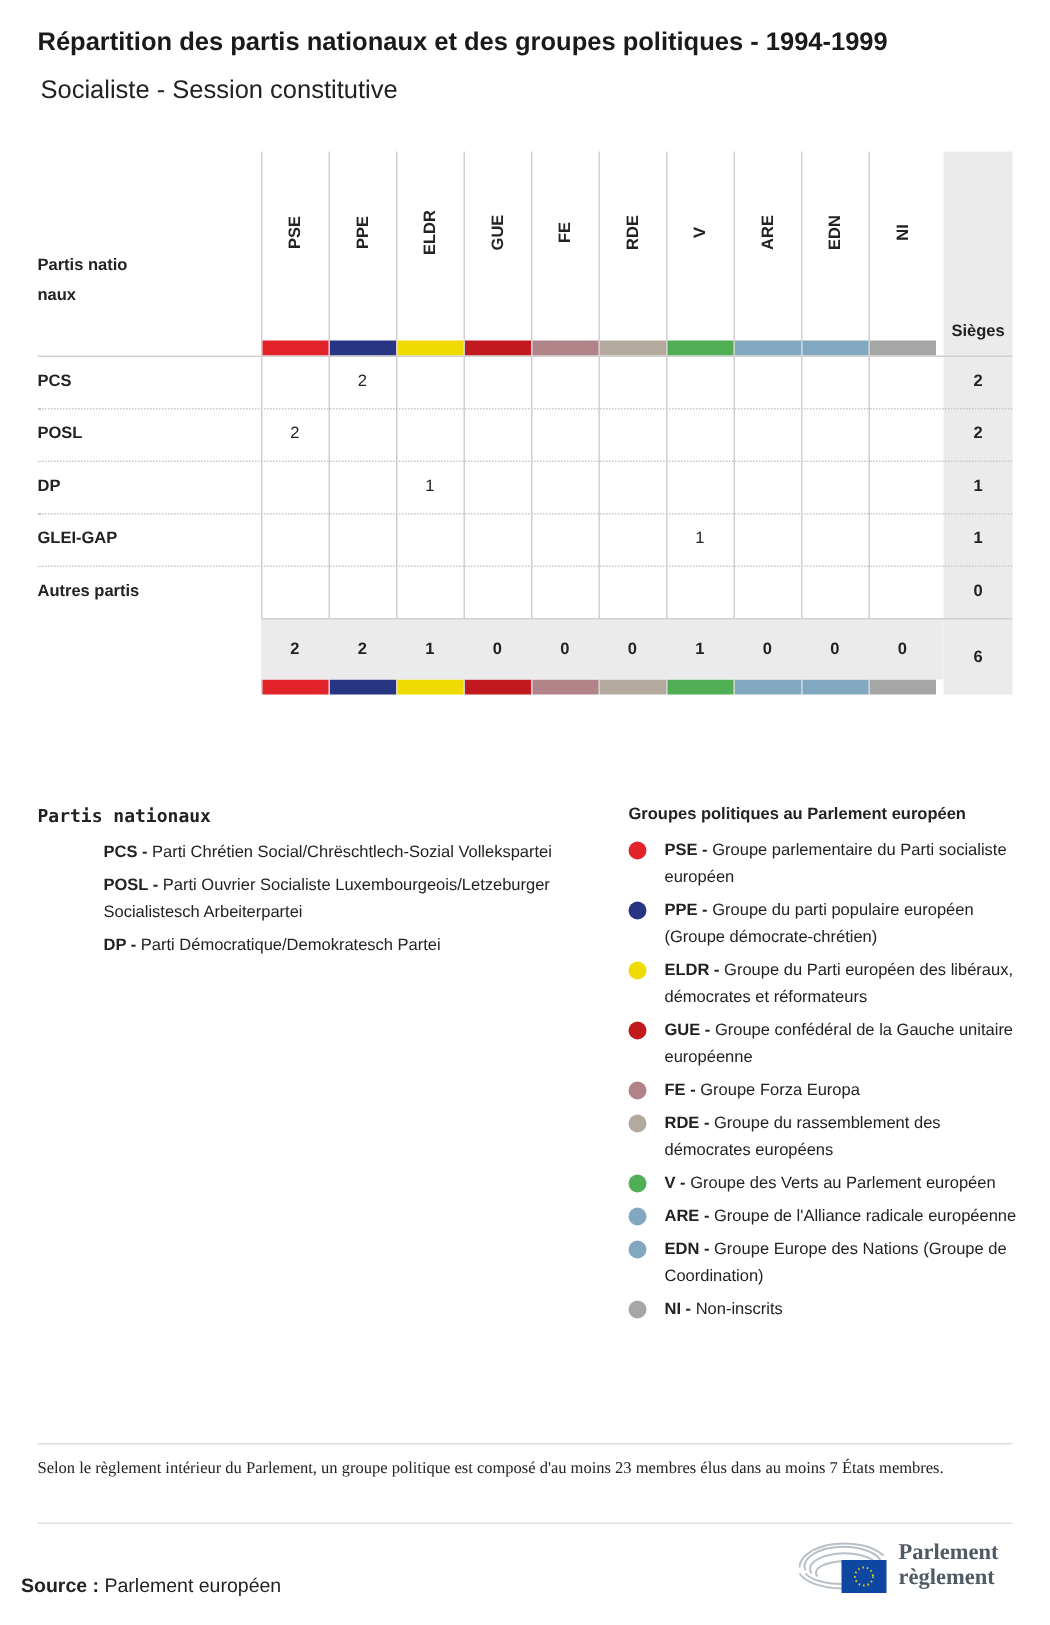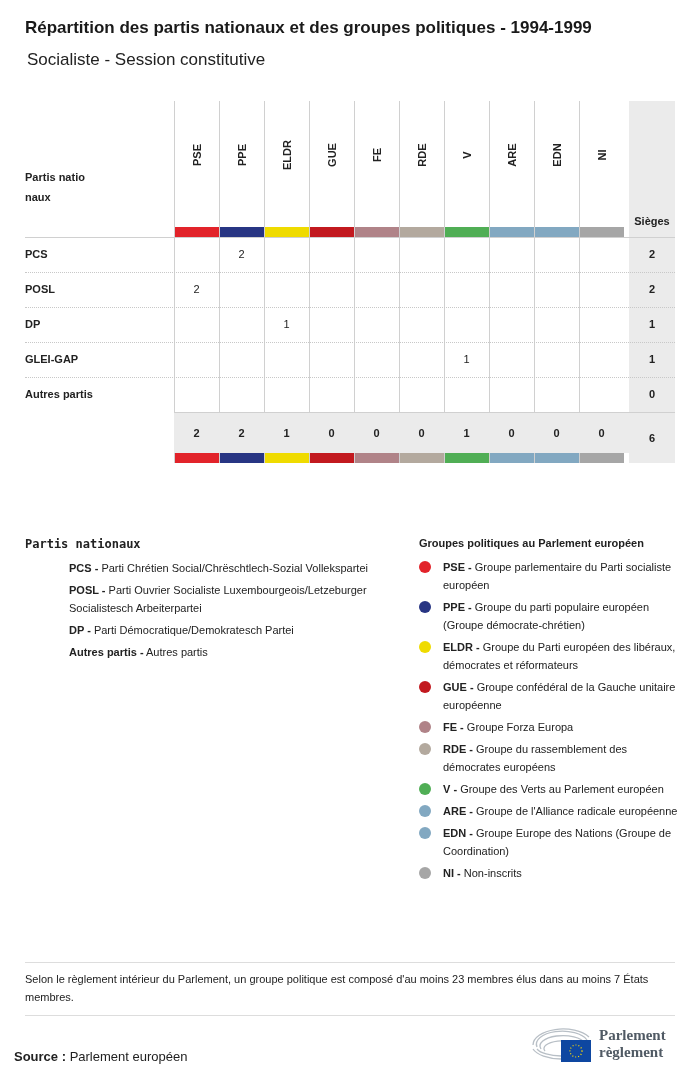--- a/index.html
+++ b/index.html
@@ -28,21 +28,21 @@
   .legend-left h3 { font-family: "DejaVu Sans Mono", monospace; font-size: 12px; font-weight: bold; margin-bottom: 8px; }
   .lp { font-size: 11px; line-height: 18px; margin-bottom: 4px; padding-left: 44px; }
   .lp b { font-weight: bold; }
 
   .legend-right { position: absolute; left: 419px; top: 537px; width: 260px; }
   .legend-right h3 { font-size: 11px; font-weight: bold; margin-bottom: 9px; }
   .lg { position: relative; padding-left: 24px; font-size: 11px; line-height: 18px; margin-bottom: 4px; }
   .dot { position: absolute; left: 0; top: 3px; width: 12px; height: 12px; border-radius: 50%; }
 
   .note-line1 { position: absolute; left: 25px; top: 962px; width: 650px; border-top: 1px solid #ddd; }
-  .note { position: absolute; left: 25px; top: 970px; width: 650px; font-size: 11px; line-height: 18px; }
+  .note { position: absolute; left: 25px; top: 970px; width: 650px; font-size: 11px; line-height: 18px; font-family: Liberation Serif, serif; }
   .note-line2 { position: absolute; left: 25px; top: 1015px; width: 650px; border-top: 1px solid #ddd; }
   .source { position: absolute; left: 14px; top: 1049px; font-size: 13px; }
   .source b { font-weight: bold; }
   .logo { position: absolute; left: 529px; top: 1025px; width: 150px; height: 40px; font-family: Liberation Serif, serif; }
   .logo-text { position: absolute; left: 70px; top: 2px; font-size: 15px; font-weight: bold; color: #505a64; line-height: 17px; }
 </style>
 </head>
 <body>
 
 <div class="title">Répartition des partis nationaux et des groupes politiques - 1994-1999</div>
@@ -186,21 +186,20 @@
       <div class="cell" style="left: 554px;"></div>
       <div class="seat">0</div>
     </div>
   </div>
 
 <div class="legend-left" id="legL">
   <h3>Partis nationaux</h3>
 <div class="lp"><b>PCS -</b> <span>Parti Chrétien Social/Chrëschtlech-Sozial Vollekspartei</span></div>
     <div class="lp"><b>POSL -</b> <span>Parti Ouvrier Socialiste Luxembourgeois/Letzeburger Socialistesch Arbeiterpartei</span></div>
     <div class="lp"><b>DP -</b> <span>Parti Démocratique/Demokratesch Partei</span></div>
-    <div class="lp"><b>Autres partis -</b> <span>Autres partis</span></div>
   </div>
 
 <div class="legend-right" id="legR">
   <h3>Groupes politiques au Parlement européen</h3>
 <div class="lg"><span class="dot" style="background:#e2232a"></span><b>PSE -</b> <span>Groupe parlementaire du Parti socialiste européen</span></div>
     <div class="lg"><span class="dot" style="background:#283583"></span><b>PPE -</b> <span>Groupe du parti populaire européen (Groupe démocrate-chrétien)</span></div>
     <div class="lg"><span class="dot" style="background:#efdb00"></span><b>ELDR -</b> <span>Groupe du Parti européen des libéraux, démocrates et réformateurs</span></div>
     <div class="lg"><span class="dot" style="background:#c2191f"></span><b>GUE -</b> <span>Groupe confédéral de la Gauche unitaire européenne</span></div>
     <div class="lg"><span class="dot" style="background:#b08388"></span><b>FE -</b> <span>Groupe Forza Europa</span></div>
     <div class="lg"><span class="dot" style="background:#b3a99e"></span><b>RDE -</b> <span>Groupe du rassemblement des démocrates européens</span></div>

